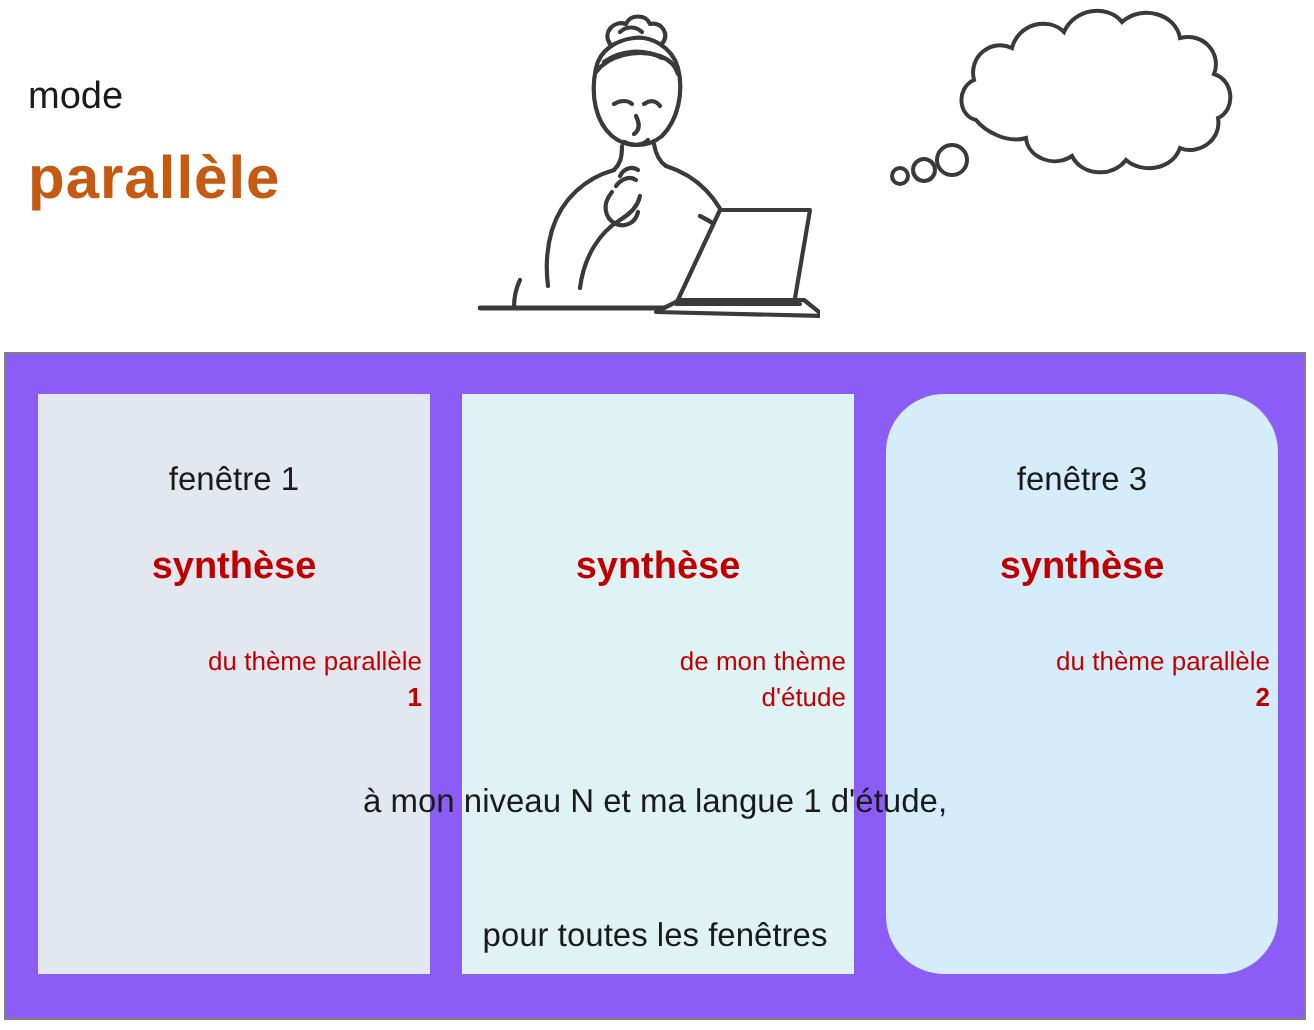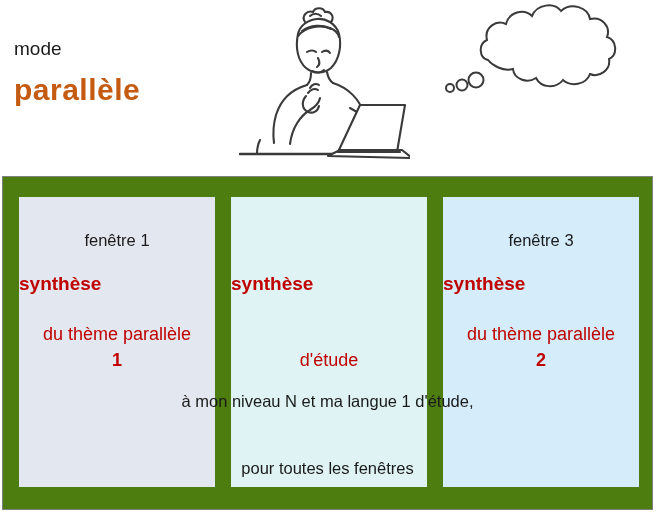--- a/index.html
+++ b/index.html
@@ -54,56 +54,56 @@
     height: 135px;
   }
 
   
   #panel {
     position: absolute;
     left: 2px; top: 176px;
     width: 651px;
     height: 334px;
     border: 1px solid #808080;
-    background: #4d7c0f;
+    background: #8b5cf6;
     box-sizing: border-box;
   }
   .window-col {
     position: absolute;
     top: 20px;
     width: 196px;
     height: 290px;
   }
   #col1 { left: 16px;  background: #e3e7ef; }
   #col2 { left: 228px; background: #dff3f4; }
-  #col3 { left: 440px; background: #d5ecfa; }
+  #col3 { left: 440px; background: #d5ecfa; border-radius: 29px; }
 
   .col-head {
     position: absolute;
     top: 34px;
     left: 0; right: 0;
     text-align: center;
     font-size: 16.5px;
     color: #1a1a1a;
   }
   .col-synth {
     position: absolute;
     top: 76px;
     left: 0; right: 0;
-    text-align: left;
+    text-align: center;
     font-size: 19px;
     font-weight: bold;
     color: #c00000;
   }
   .col-sub {
     position: absolute;
     top: 125px;
     left: 4px; right: 4px;
-    text-align: center;
-    font-size: 18px;
+    text-align: right;
+    font-size: 13px;
     line-height: 1.42;
     color: #c00000;
   }
   .col-sub b { font-weight: bold; }
 
   #footer-line1 {
     position: absolute;
     left: 0; right: 0;
     top: 215px;
     text-align: center;
@@ -193,21 +193,21 @@
       <div class="col-synth">synthèse</div>
       <div class="col-sub">
         <span>du thème parallèle</span><br>
         <b>1</b>
       </div>
     </div>
 
     <div class="window-col" id="col2">
       <div class="col-synth">synthèse</div>
       <div class="col-sub">
-        <br>
+        <span>de mon thème</span><br>
         <span>d'étude</span>
       </div>
     </div>
 
     <div class="window-col" id="col3">
       <div class="col-head">fenêtre 3</div>
       <div class="col-synth">synthèse</div>
       <div class="col-sub">
         <span>du thème parallèle</span><br>
         <b>2</b>

